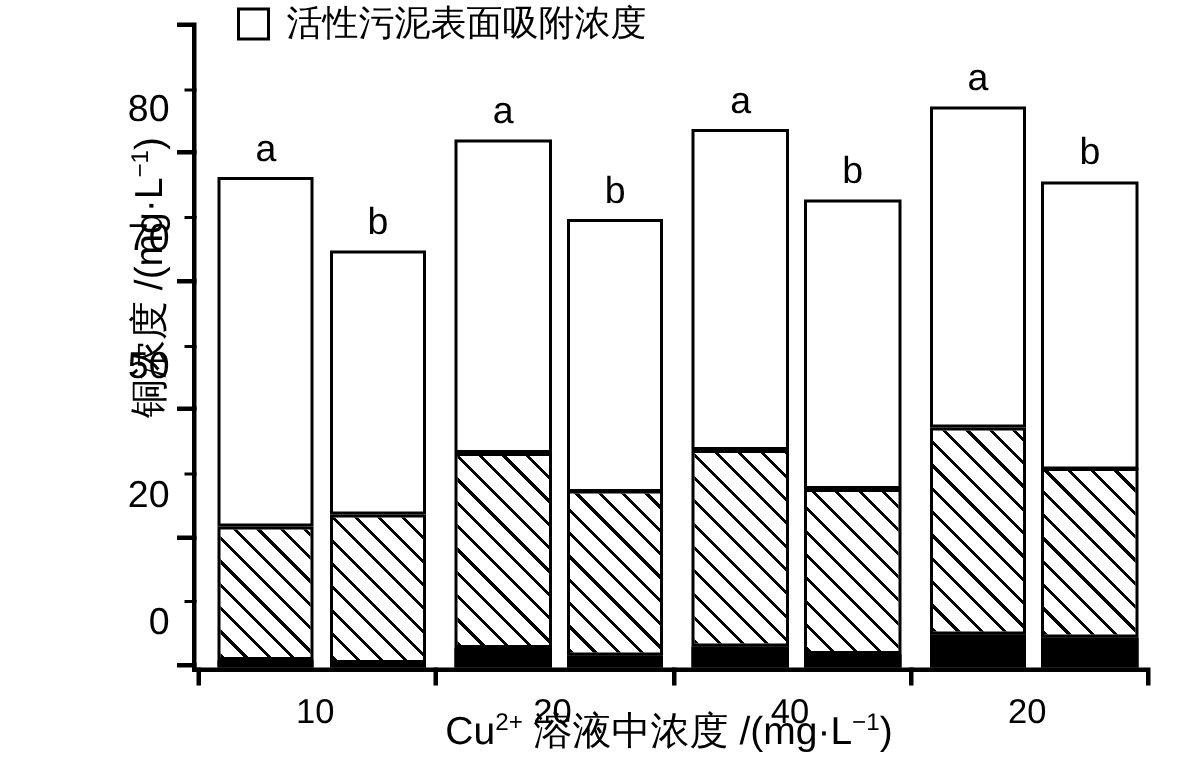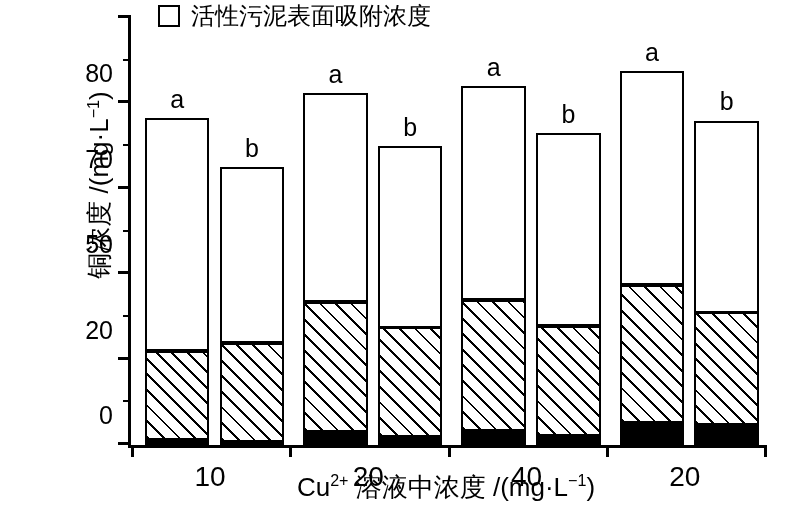--- a/index.html
+++ b/index.html
@@ -18,21 +18,21 @@
     box-sizing:border-box;
   }
   
   .ytick{position:absolute;left:-13px;width:13px;height:0;border-top:3px solid #000;}
   .ytick.minor{left:-8px;width:8px;border-top:2px solid #000;}
   .ylabel-t{position:absolute;right:calc(100% + 18px);transform:translateY(-52%);
      font-size:25px;white-space:nowrap;}
   
   .xtick{position:absolute;top:100%;height:12px;width:0;border-left:3px solid #000;}
   .xlabel-t{position:absolute;top:calc(100% + 16px);transform:translateX(-50%);
-     font-size:28px;white-space:nowrap;}
+     font-size:23px;white-space:nowrap;}
 
   
   .bar{position:absolute;bottom:0;box-sizing:border-box;}
   .seg{position:absolute;left:0;width:100%;box-sizing:border-box;
        border:2.5px solid #000;}
   .seg.surface{background:#ffffff;}
   .seg.internal{
     background:
       repeating-linear-gradient(45deg,
         #000 0px,#000 2px,

